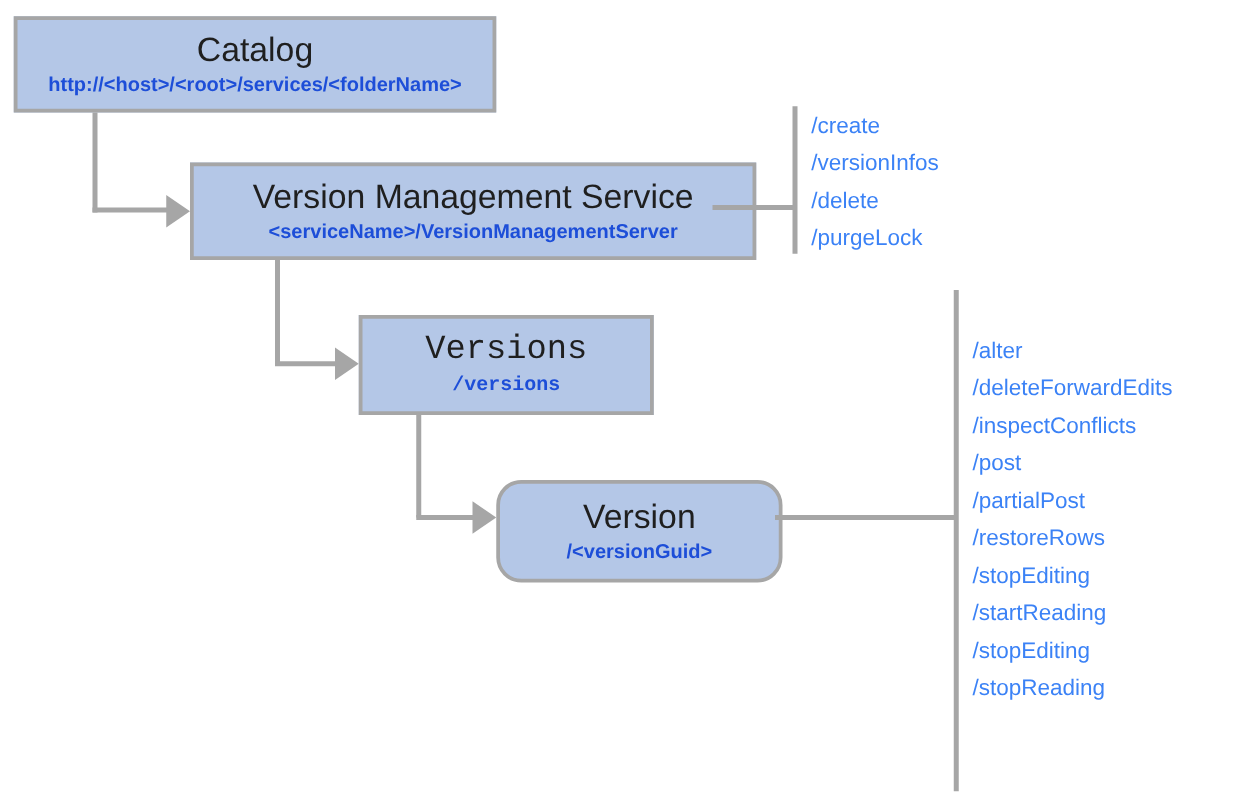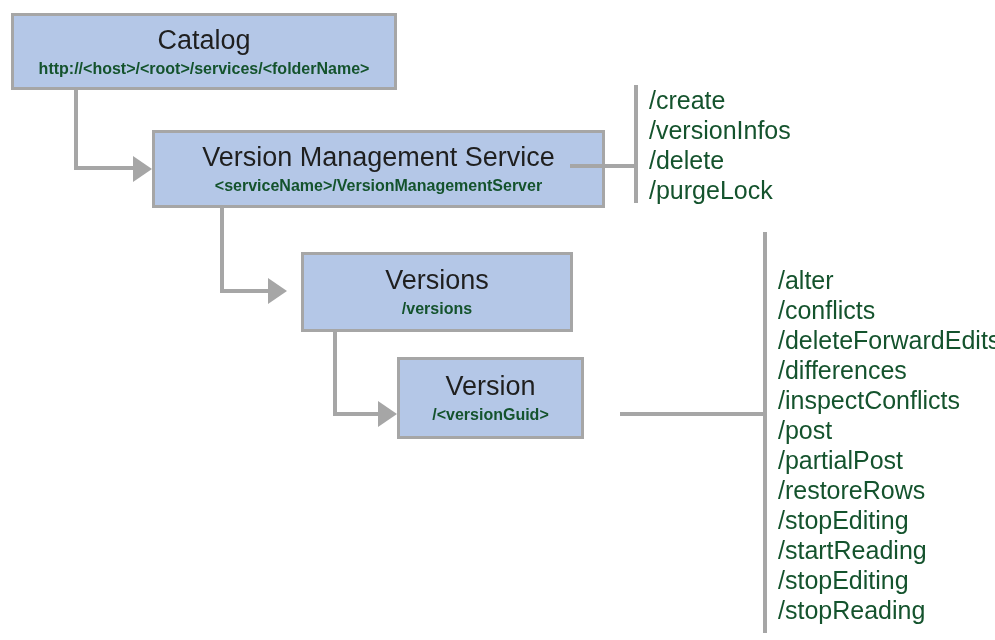--- a/index.html
+++ b/index.html
@@ -24,48 +24,48 @@
     gap: 3px;
   }
   .node-title {
     font-size: 27px;
     color: #1f1f1f;
     line-height: 1.15;
   }
   .node-subtitle {
     font-size: 16px;
     font-weight: 600;
-    color: #14532d;
+    color: #1d4ed8;
     line-height: 1.2;
   }
 
   .line { position: absolute; background: #a6a6a6; }
 
   .arrowhead {
     position: absolute;
     width: 0; height: 0;
     border-top: 13px solid transparent;
     border-bottom: 13px solid transparent;
     border-left: 19px solid #a6a6a6;
   }
 
   .endpoint-list {
     position: absolute;
-    font-size: 25px;
+    font-size: 18px;
     line-height: 30px;
-    color: #14532d;
+    color: #3b82f6;
     white-space: nowrap;
   }
   .endpoint { display: block; }
 
   
   #node-catalog  { left: 11px;  top: 13px;  width: 386px; height: 77px; }
   #node-vms      { left: 152px; top: 130px; width: 453px; height: 78px; }
-  #node-versions { left: 301px; top: 252px; width: 272px; height: 80px; }
-  #node-version  { left: 397px; top: 357px; width: 187px; height: 82px; }
+  #node-versions { left: 287px; top: 252px; width: 236px; height: 80px; font-family: Liberation Mono, monospace; }
+  #node-version  { left: 397px; top: 384px; width: 229px; height: 82px; border-radius: 20px; }
 
   
   #c1-v { left: 74px;  top: 90px;  width: 4px;   height: 80px; }
   #c1-h { left: 74px;  top: 166px; width: 62px;  height: 4px; }
   #c1-a { left: 133px; top: 156px; }
 
   #c2-v { left: 220px; top: 207px; width: 4px;   height: 84px; }
   #c2-h { left: 220px; top: 289px; width: 50px;  height: 4px; }
   #c2-a { left: 268px; top: 278px; }
 
@@ -132,25 +132,23 @@
     <div class="node-title">Version</div>
     <div class="node-subtitle">/&lt;versionGuid&gt;</div>
   </div>
 
   <div class="line" id="c5-h"></div>
   <div class="line" id="c5-v"></div>
   <div class="endpoint-list" id="version-endpoints">
 
       <span class="endpoint">/alter</span>
 
-      <span class="endpoint">/conflicts</span>
 
       <span class="endpoint">/deleteForwardEdits</span>
 
-      <span class="endpoint">/differences</span>
 
       <span class="endpoint">/inspectConflicts</span>
 
       <span class="endpoint">/post</span>
 
       <span class="endpoint">/partialPost</span>
 
 
       <span class="endpoint">/restoreRows</span>
 

